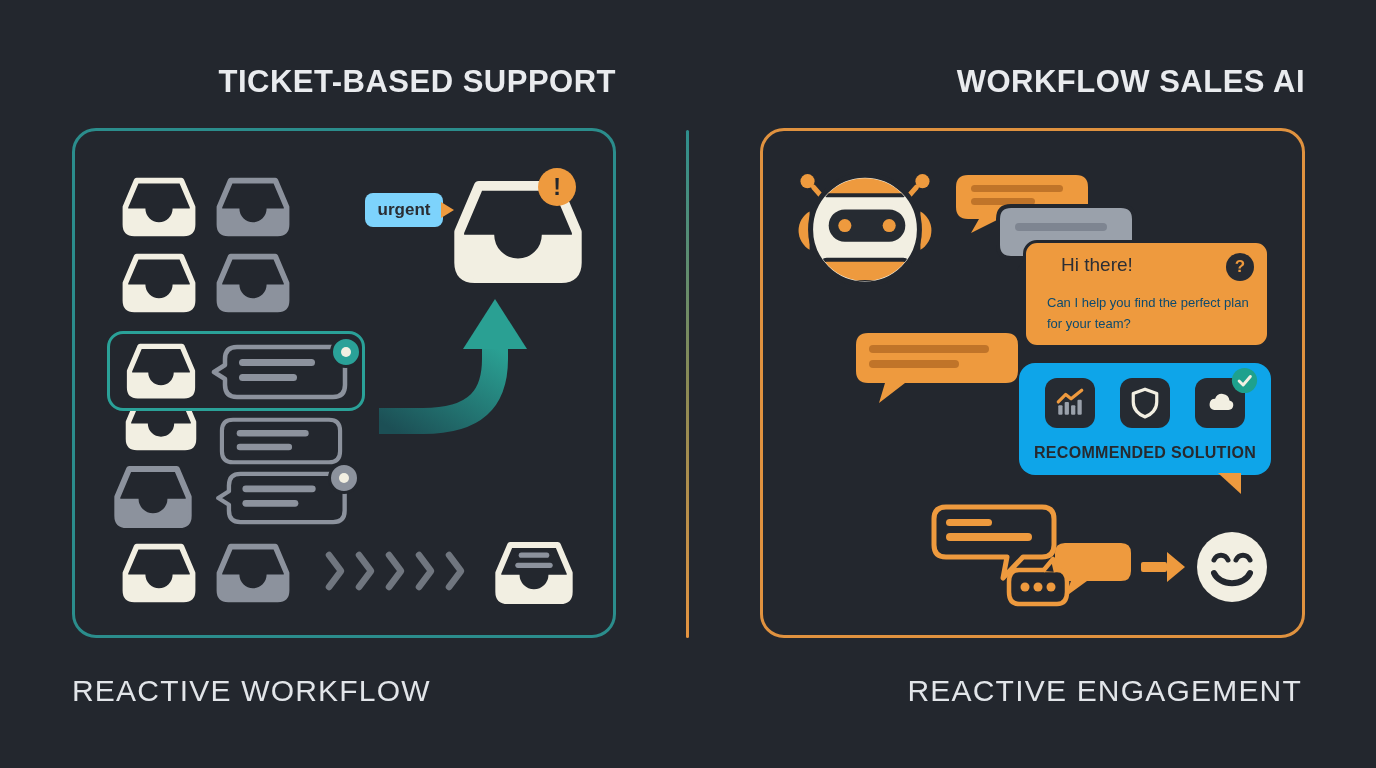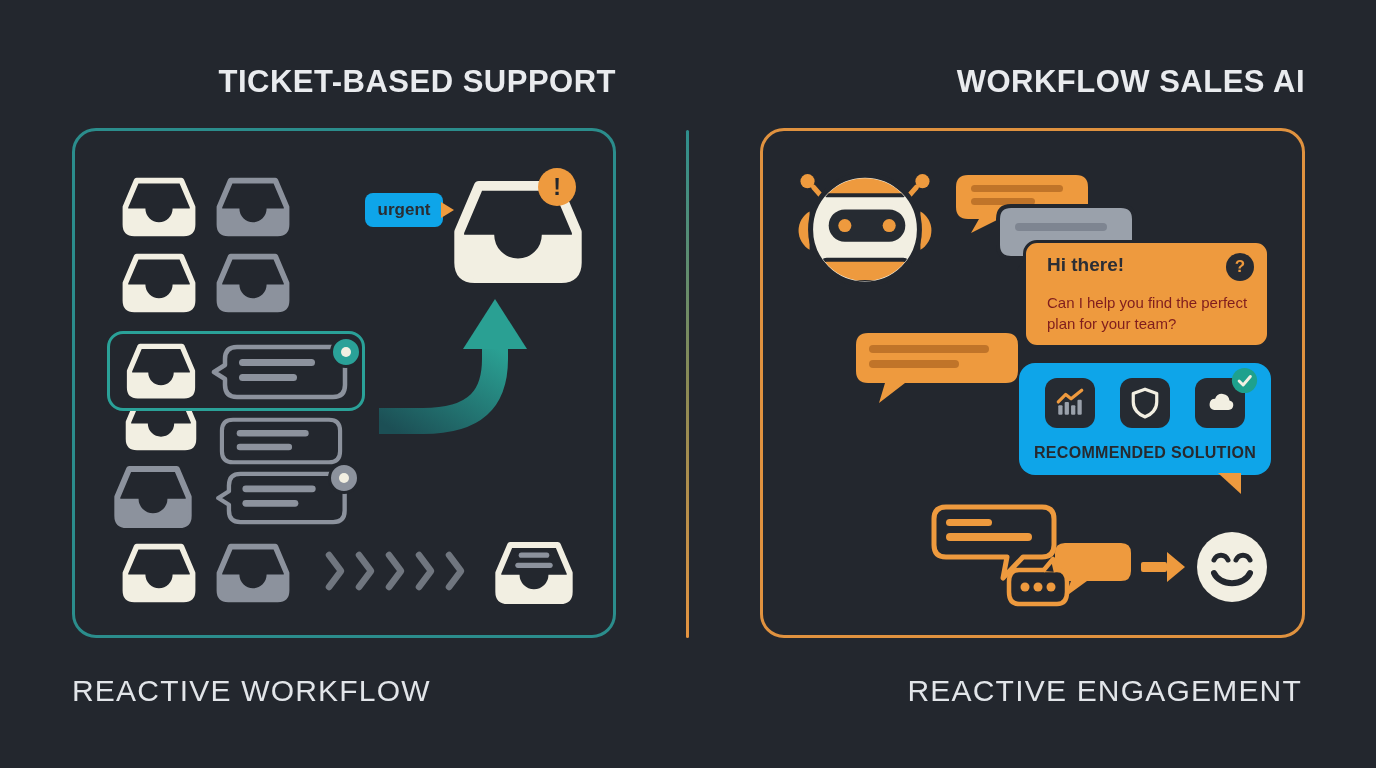--- a/index.html
+++ b/index.html
@@ -43,43 +43,43 @@
 
   .hl-row { position:absolute; border:3px solid #2aa198; border-radius:16px;
             background:#23272e; box-sizing:border-box; z-index:2; }
 
   .dot { position:absolute; border-radius:50%; border:3px solid #23272e;
          display:flex; align-items:center; justify-content:center; z-index:3; }
   .dot-teal { background:#2aa198; }
   .dot-gray { background:#8c929d; }
   .dot-core { width:10px; height:10px; border-radius:50%; background:#f2efe2; }
 
-  .urgent-tag { position:absolute; width:78px; height:34px; background:#0ea5e9;
+  .urgent-tag { position:absolute; width:78px; height:34px; background:#7dd3fc;
                 border-radius:8px; color:#2a2d33; font-size:17px; font-weight:700;
                 display:flex; align-items:center; justify-content:center; }
   .urgent-tag::after { content:""; position:absolute; right:-11px; top:50%;
                 transform:translateY(-50%); border-top:8px solid transparent;
                 border-bottom:8px solid transparent; border-left:13px solid #ee9a3e; }
 
   .alert-badge { position:absolute; width:38px; height:38px; border-radius:50%;
                  background:#ee9a3e; color:#23272e; font-size:23px; font-weight:700;
                  display:flex; align-items:center; justify-content:center; z-index:3; }
 
   .chevrons { position:absolute; display:flex; gap:6px; }
   .chevrons svg { width:24px; height:48px; display:block; }
 
   
   .bubsvg { position:absolute; }
   .bubsvg svg { width:100%; height:100%; display:block; }
 
   .greet-card { position:absolute; width:247px; height:108px; background:#ee9a3e;
                 border-radius:14px; border:3px solid #23272e; box-sizing:border-box; z-index:4; }
-  .greet-hi { position:absolute; left:21px; top:11px; font-size:19px; font-weight:700; color:#2b2e35; }
-  .greet-msg { position:absolute; left:21px; top:49px; width:210px; font-size:15px;
-               line-height:21px; color:#7f1d1d; font-weight:400; }
+  .greet-hi { position:absolute; left:35px; top:11px; font-size:19px; font-weight:400; color:#2b2e35; }
+  .greet-msg { position:absolute; left:21px; top:49px; width:210px; font-size:13px;
+               line-height:21px; color:#0c4a6e; font-weight:400; }
   .help-badge { position:absolute; right:13px; top:10px; width:28px; height:28px;
                 border-radius:50%; background:#262a31; color:#ee9a3e; font-size:17px;
                 font-weight:700; display:flex; align-items:center; justify-content:center; }
 
   .usage-bub { position:absolute; width:205px; height:60px; background:#9aa1ab;
                border-radius:12px; color:#272b31; font-size:18px; line-height:21px;
                box-sizing:border-box; padding:9px 0 0 17px; }
   .usage-bub::after { content:""; position:absolute; left:24px; bottom:-16px;
                border-top:17px solid #9aa1ab; border-right:19px solid transparent; }
 

